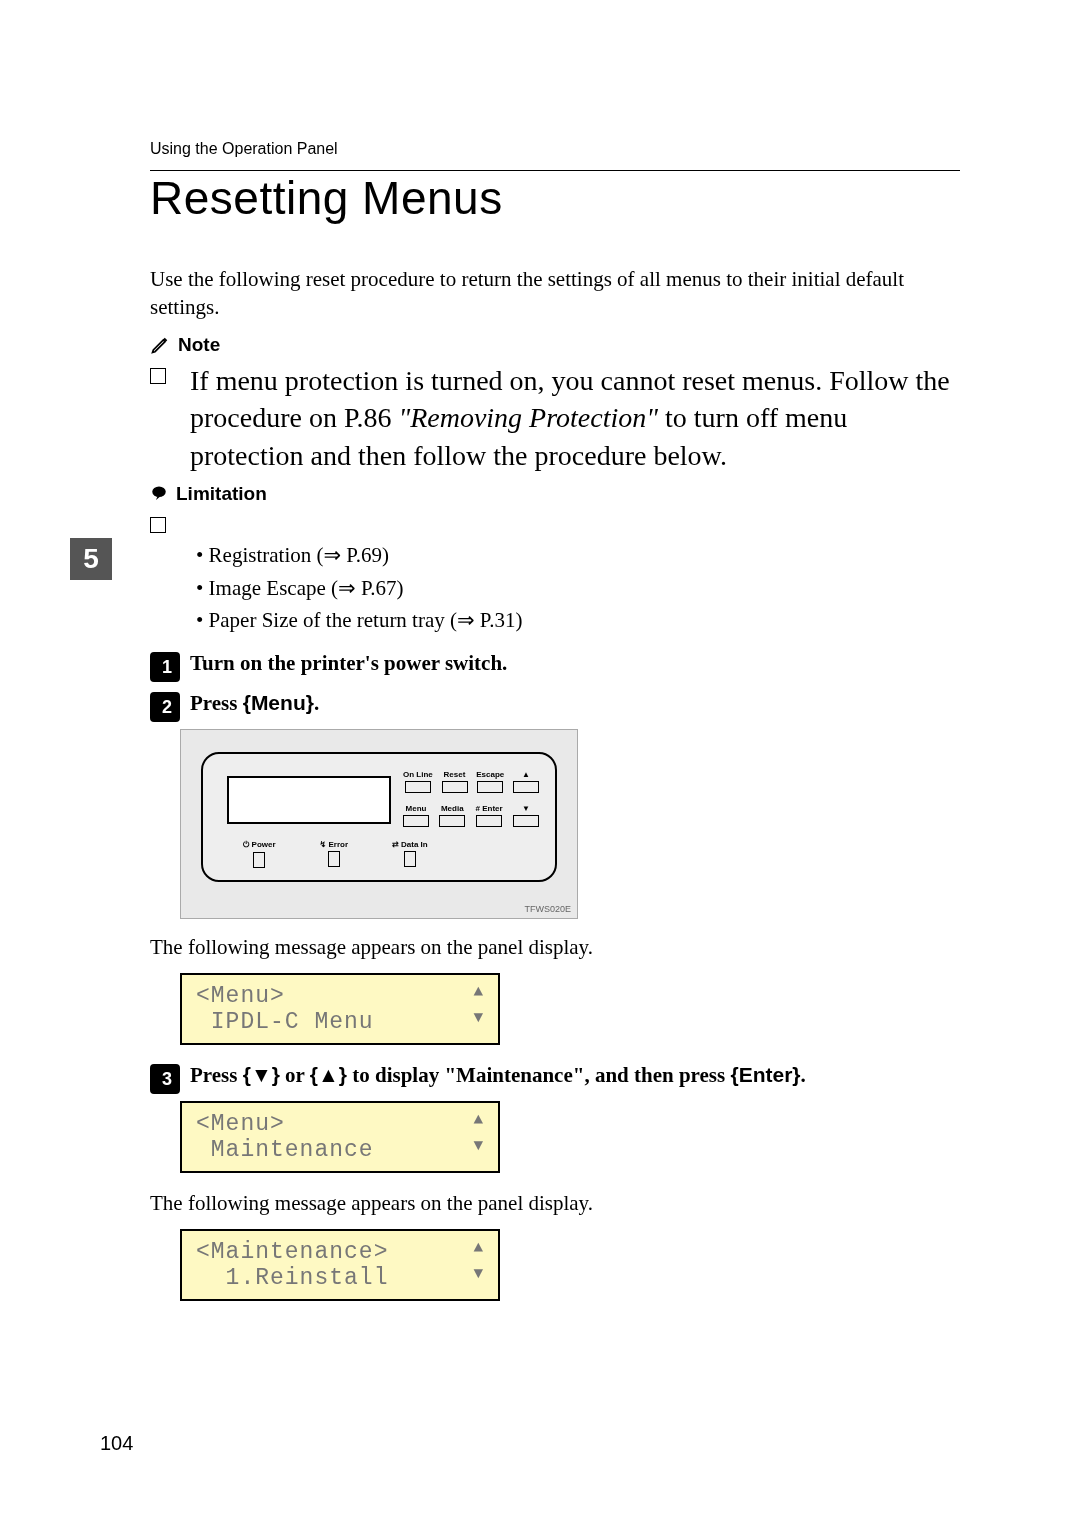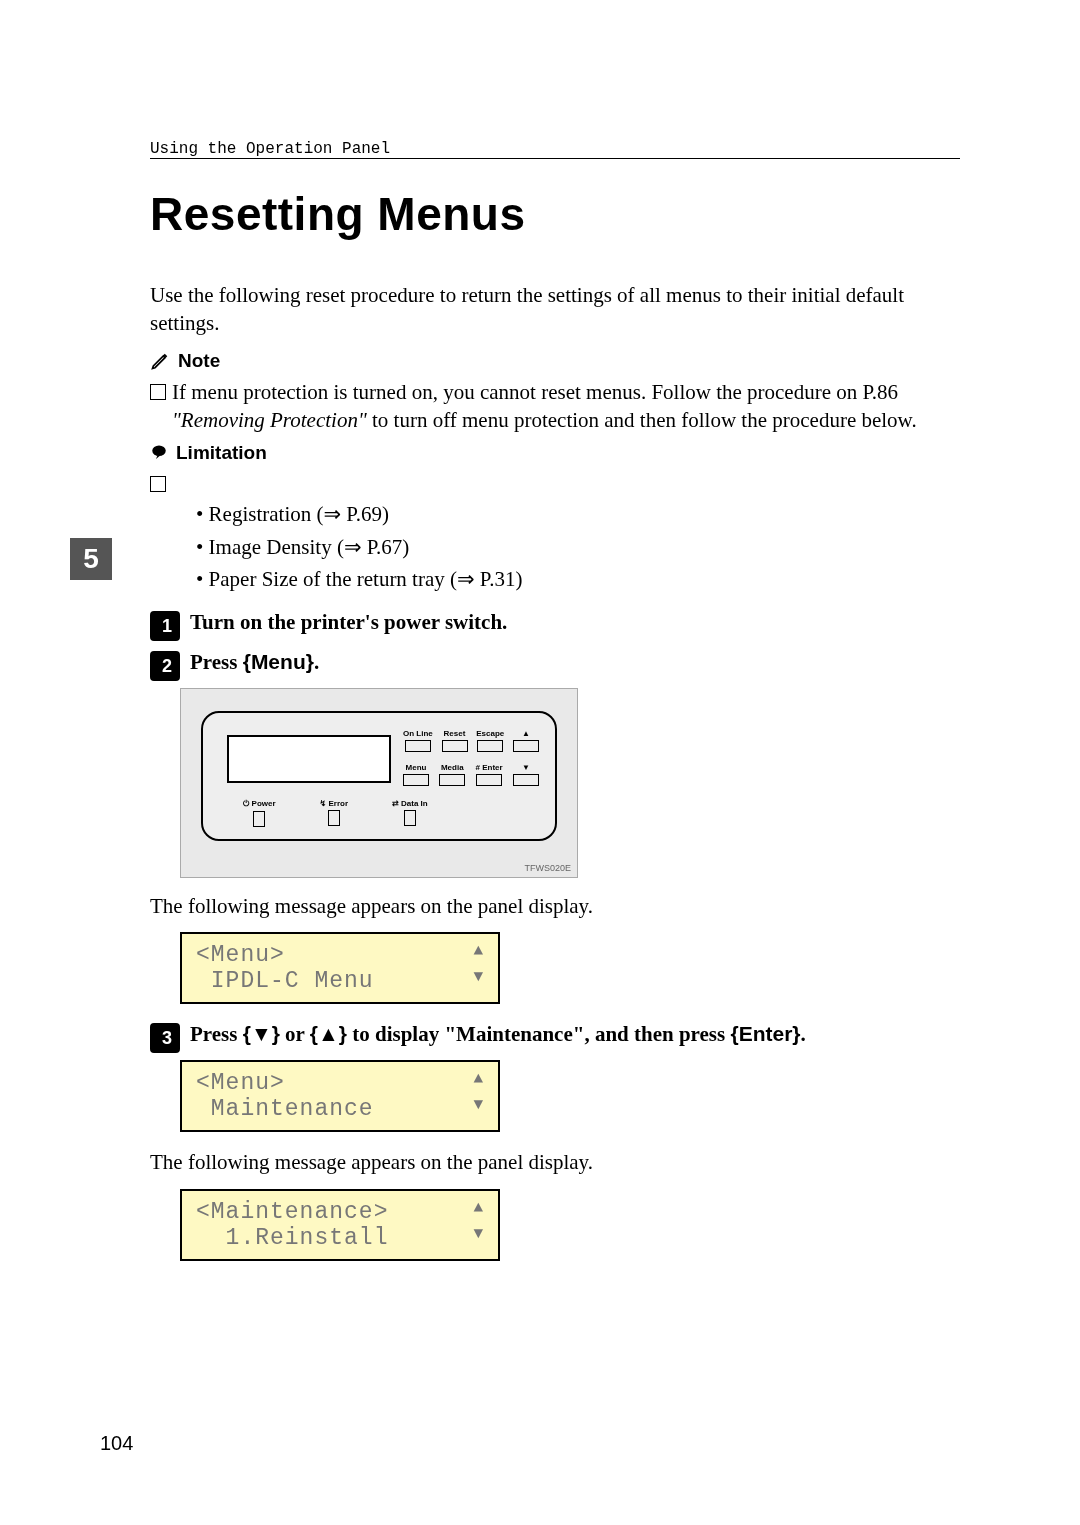--- a/index.html
+++ b/index.html
@@ -11,29 +11,28 @@
     width: 1080px;
   }
   .page {
     width: 1080px;
     height: 1525px;
     position: relative;
     padding: 140px 120px 0 150px;
     box-sizing: border-box;
   }
   .running-head {
-    font-family: Liberation Mono, monospace;
+    font-family: Liberation Sans, sans-serif;
     font-size: 16px;
     border-bottom: 1px solid #000;
-    padding-bottom: 0;
-    margin-bottom: 28px;
+    padding-bottom: 12px;
   }
   h1.title {
     font-family: Arial, Helvetica, sans-serif;
-    font-weight: 700;
+    font-weight: 400;
     font-size: 46px;
     margin: 0 0 40px 0;
     letter-spacing: 0.5px;
   }
   .body-text {
     font-size: 21px;
     line-height: 1.35;
     margin: 0 0 12px 0;
   }
   .note-head, .limit-head {
@@ -44,22 +43,22 @@
     font-weight: 700;
     font-size: 19px;
     margin: 8px 0 6px 0;
   }
   .note-head svg { width: 20px; height: 20px; }
   .limit-head .bubble { width: 18px; height: 18px; }
 
   .box-list { margin: 0 0 6px 0; }
   .box-item {
     display: flex;
-    gap: 6px;
-    font-size: 21px;
+    gap: 24px;
+    font-size: 28px;
     line-height: 1.35;
   }
   .box-item .sq {
     width: 14px; height: 14px; border: 1.5px solid #000;
     margin-top: 6px; flex: 0 0 14px;
   }
 
   .bullets {
     margin: 2px 0 12px 46px;
   }
@@ -223,21 +222,21 @@
   </div>
 
   <div class="box-list">
     <div class="box-item">
       <div class="sq"></div>
     </div>
   </div>
 
   <div class="bullets">
     <div class="b">Registration (⇒ P.69)</div>
-    <div class="b">Image Density (⇒ P.67)</div>
+    <div class="b">Image Escape (⇒ P.67)</div>
     <div class="b">Paper Size of the return tray (⇒ P.31)</div>
   </div>
 
   <div class="pg-tab">5</div>
 
   <div class="step">
     <div class="num"><span class="inv">1</span></div>
     <div class="txt">Turn on the printer's power switch.</div>
   </div>
 

